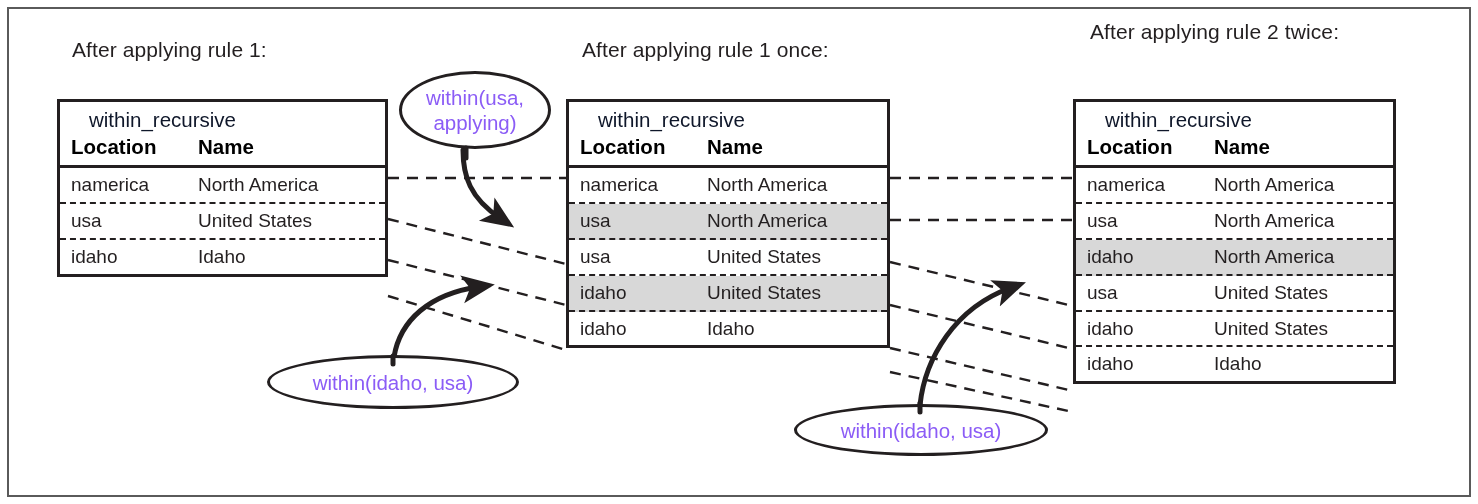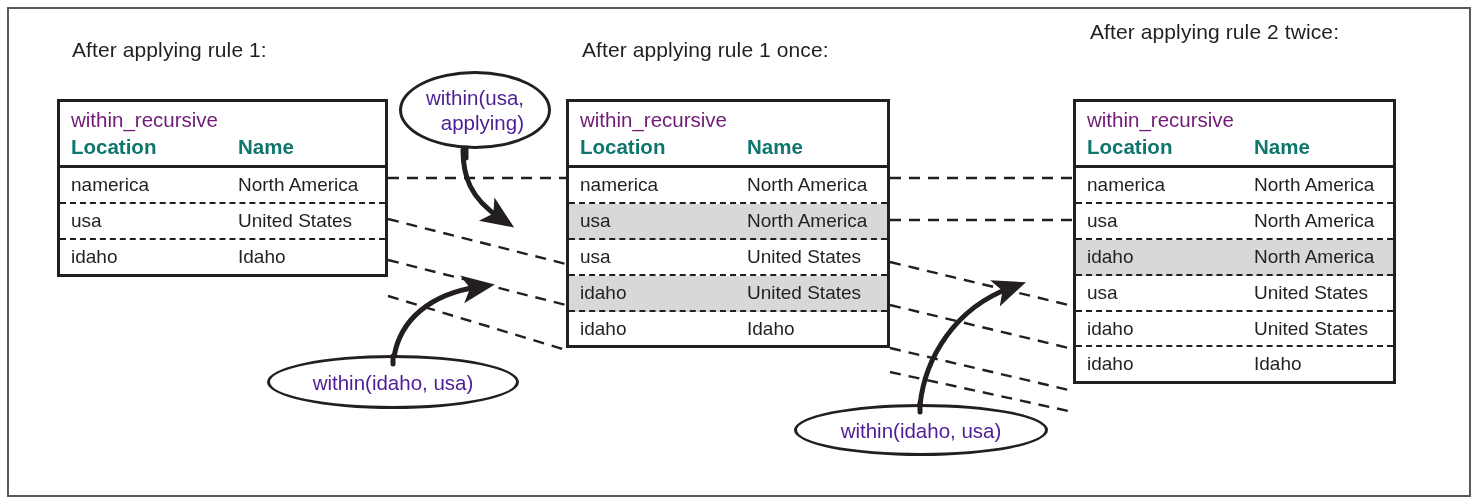--- a/index.html
+++ b/index.html
@@ -44,30 +44,30 @@
     letter-spacing: 0.1px;
   }
   .rel-table {
     position: absolute;
     border: 3px solid #231f20;
     box-sizing: border-box;
     background: #ffffff;
   }
   .tbl-name {
     font-size: 20.5px;
-    color: #701a75;
-    padding: 6px 0 2px 11px;
+    color: #0f172a;
+    padding: 6px 0 2px 29px;
     line-height: 1.15;
     white-space: nowrap;
   }
   .hdr-row {
     display: flex;
     font-weight: bold;
     font-size: 20.5px;
-    color: #0f766e;
+    color: #000000;
     padding: 1px 0 7px 11px;
     border-bottom: 3px solid #231f20;
     line-height: 1.15;
   }
   .data-row {
     display: flex;
     font-size: 19px;
     color: #231f20;
     padding: 6px 0 6px 11px;
     line-height: 1.15;
@@ -81,33 +81,32 @@
     background: #d8d8d8;
   }
   .cell-loc {
     width: 127px;
     flex: 0 0 127px;
     white-space: nowrap;
   }
   .cell-name {
     flex: 1 1 auto;
     white-space: nowrap;
-    margin-left: 40px;
   }
   .bubble {
     position: absolute;
     border: 3px solid #231f20;
     border-radius: 50%;
     background: #ffffff;
     display: flex;
     align-items: center;
     justify-content: center;
-    text-align: right;
+    text-align: center;
     font-size: 20.5px;
-    color: #4c1d95;
+    color: #8b5cf6;
     line-height: 1.22;
     box-sizing: border-box;
   }
 </style>
 </head>
 <body>
 
 <div id="figure">
 
   <div id="frame"></div>

